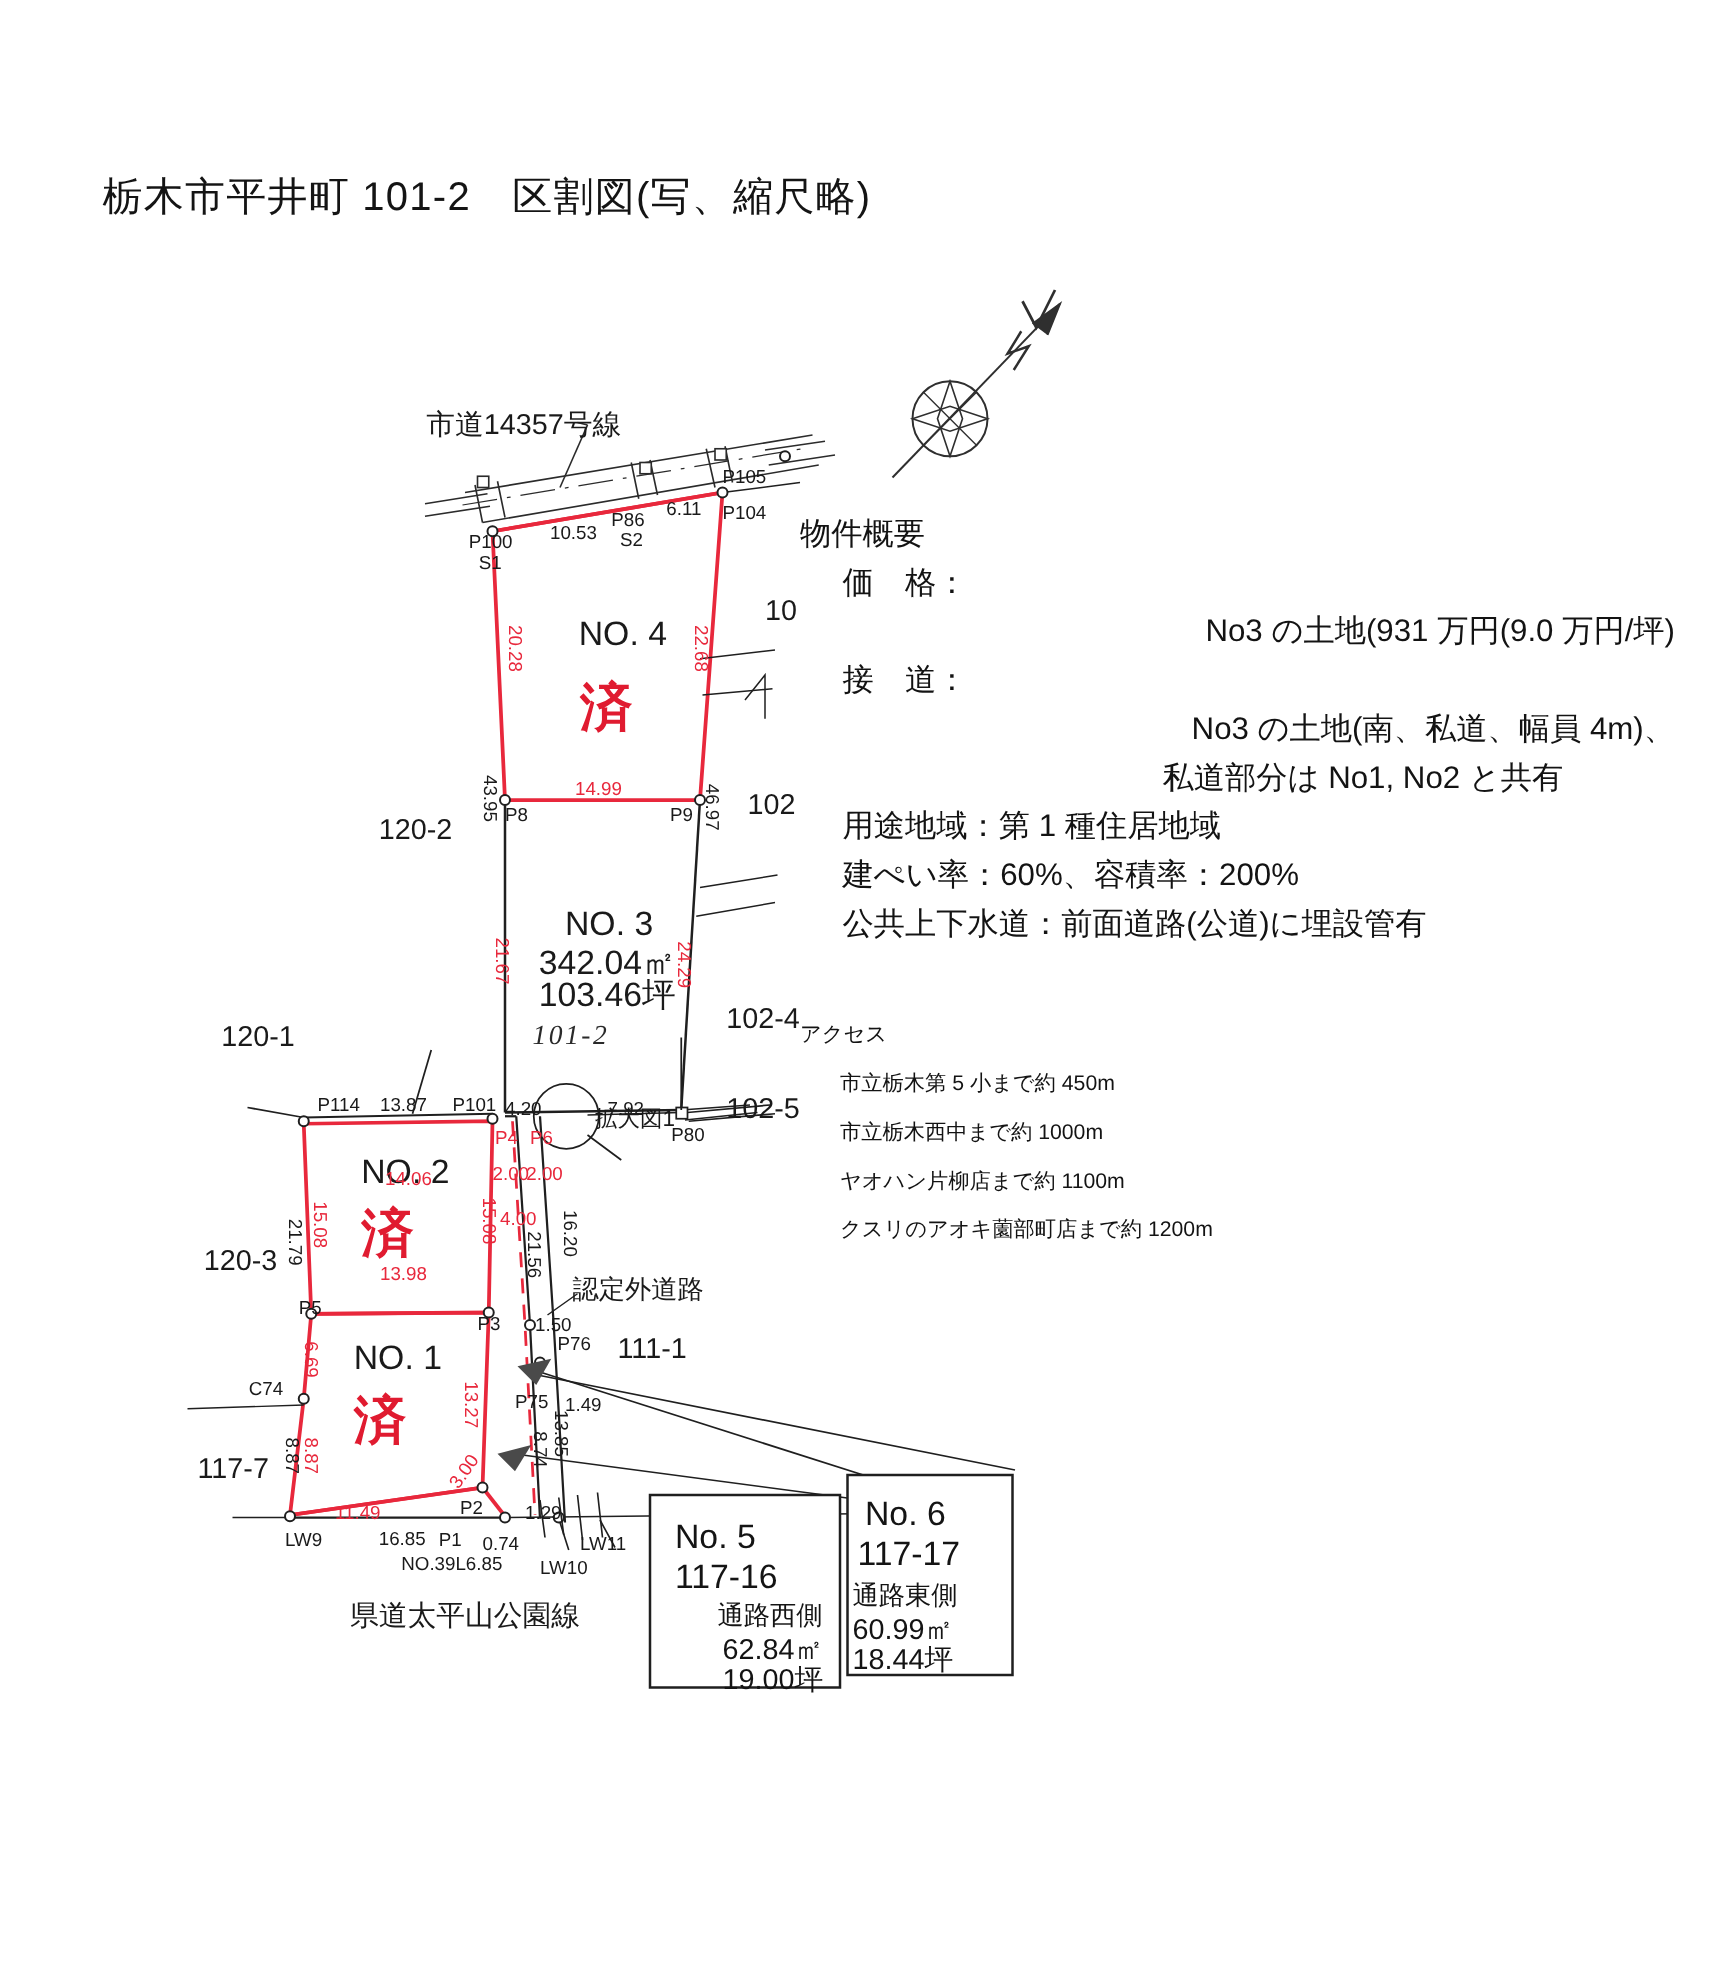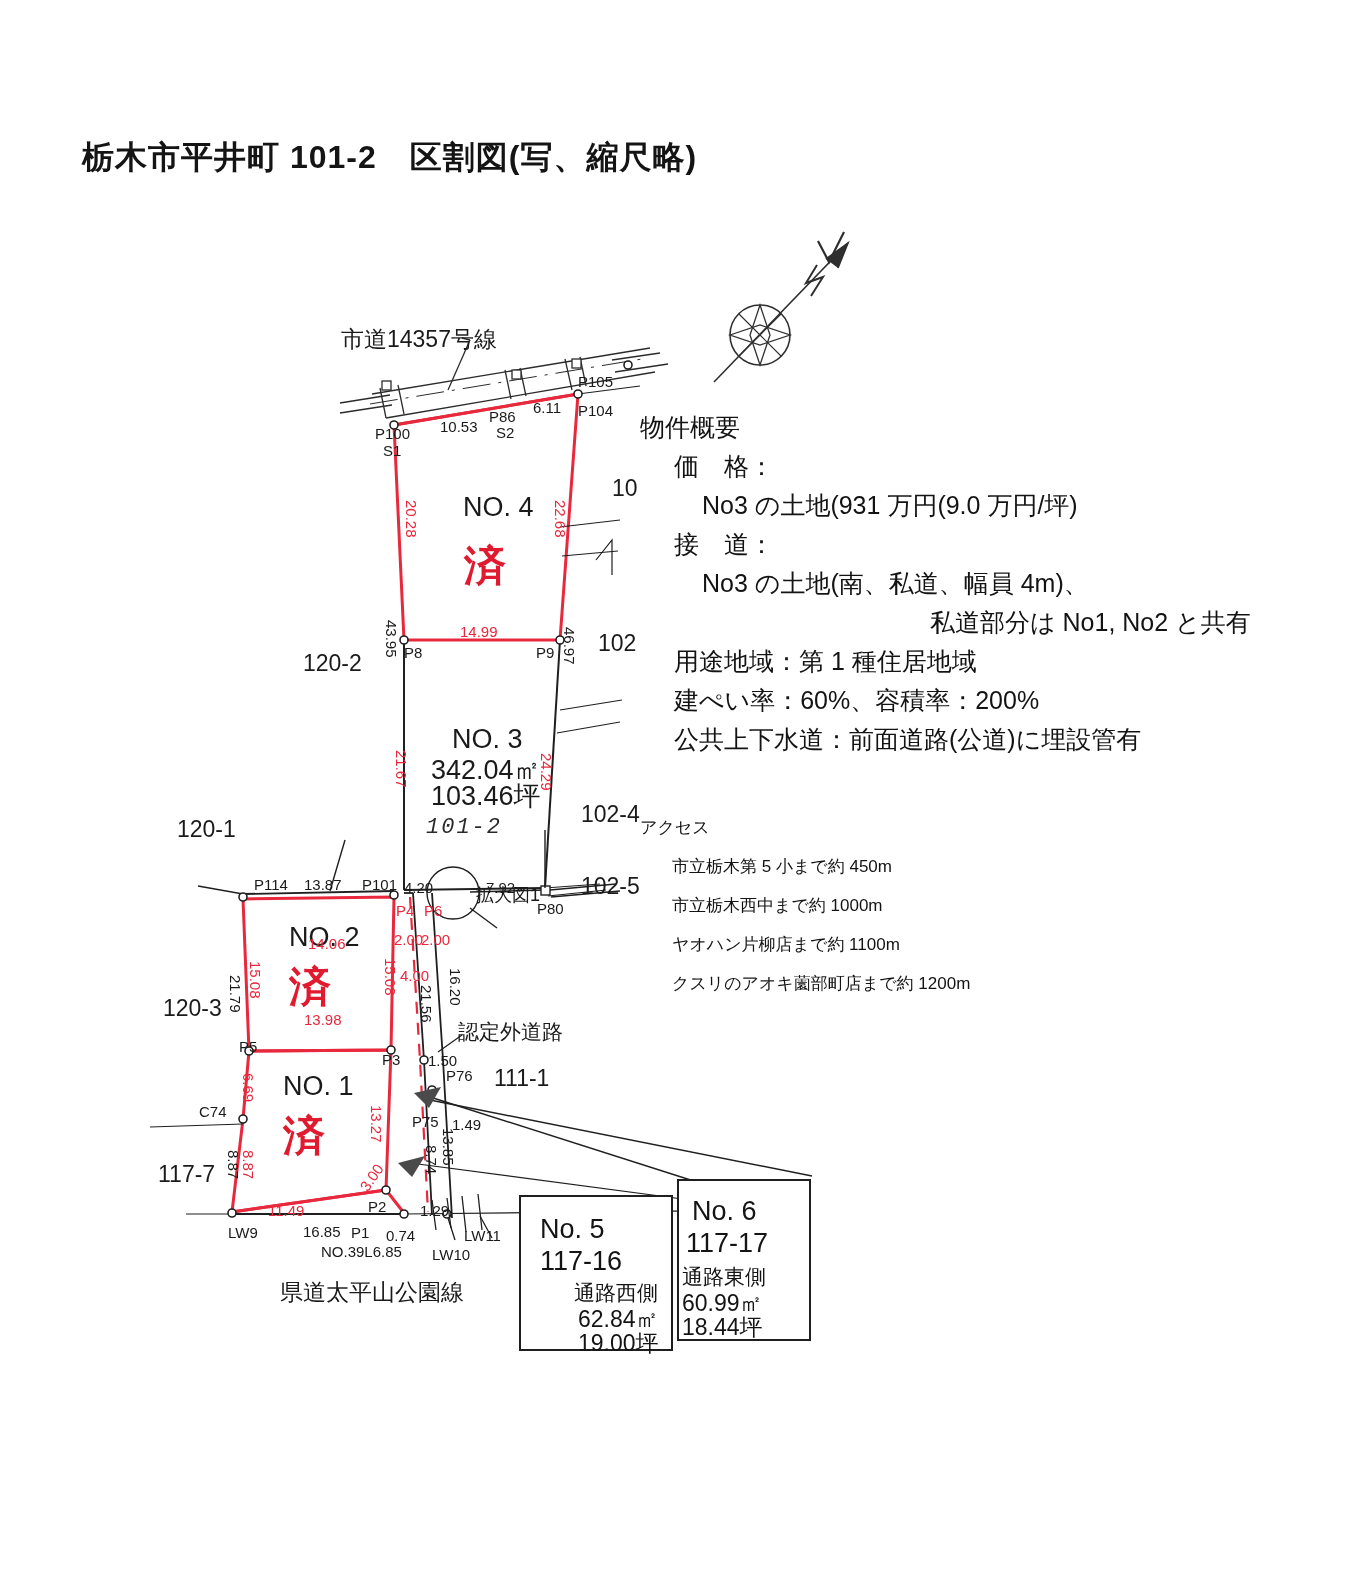--- a/index.html
+++ b/index.html
@@ -7,32 +7,32 @@
   body{
     width:1372px;height:1580px;position:relative;overflow:hidden;
     font-family:"Liberation Sans","DejaVu Sans",sans-serif;
     color:#111111;
   }
   .page{position:absolute;inset:0;}
 
   
   #doc-title{
     position:absolute;left:82px;top:136px;
-    font-size:32px;letter-spacing:1px;font-weight:700;color:#141414;
+    font-size:32px;letter-spacing:1px;font-weight:400;color:#141414;
     white-space:pre;
   }
 
   
   #overview{
     position:absolute;left:640px;top:408px;width:700px;
     font-size:25px;line-height:39px;color:#131313;
   }
   #overview .row{white-space:pre;}
   .ind1{padding-left:34px;}
-  .ind2{padding-left:62px;}
+  .ind2{padding-left:62px;text-align:right;}
   .ind3{padding-left:290px;}
 
   #access{
     position:absolute;left:640px;top:808px;width:700px;
     font-size:17px;line-height:39px;color:#131313;
   }
   #access .row{white-space:pre;}
   #access .acc-item{padding-left:32px;}
 
   
@@ -49,21 +49,21 @@
   .t20{font-size:27px;}
   .rot{transform-origin:left top;}
   .vert{writing-mode:vertical-rl;text-orientation:mixed;}
 
   .stamp{
     position:absolute;color:#e01b30;font-weight:700;
     font-size:42px;line-height:1;letter-spacing:0;
   }
   .hand{
     position:absolute;color:#2a2a2a;font-size:22px;
-    font-family:Liberation Mono, monospace;font-style:italic;letter-spacing:2px;
+    font-family:Liberation Serif, serif;font-style:italic;letter-spacing:2px;
   }
   .boxlbl{position:absolute;white-space:pre;line-height:30px;color:#141414;}
 </style>
 </head>
 <body>
 
 <div class="page">
 
   <div id="doc-title">栃木市平井町 101-2　区割図(写、縮尺略)</div>
 

